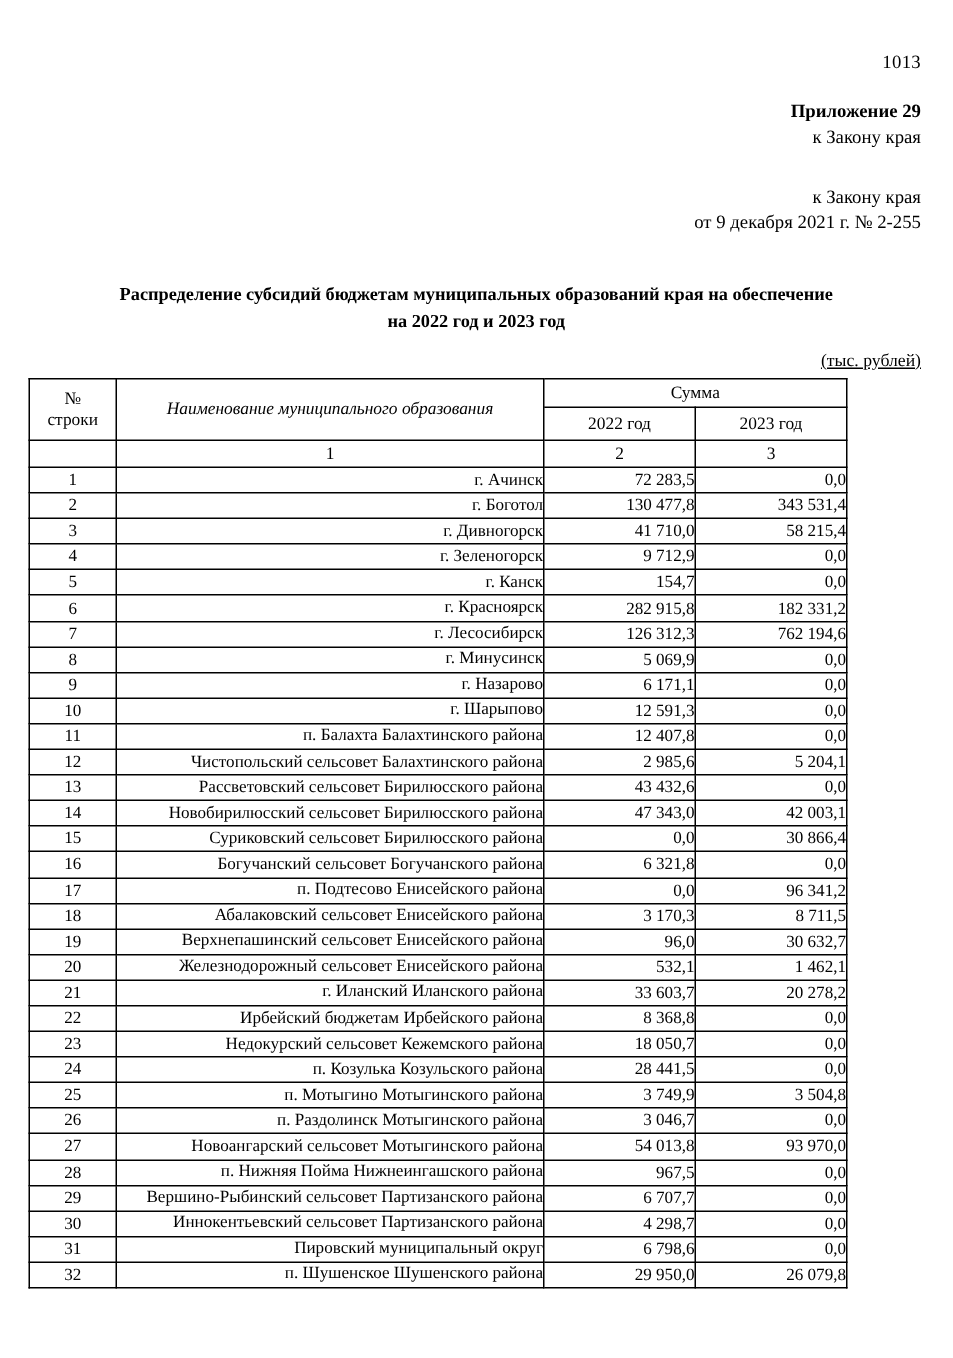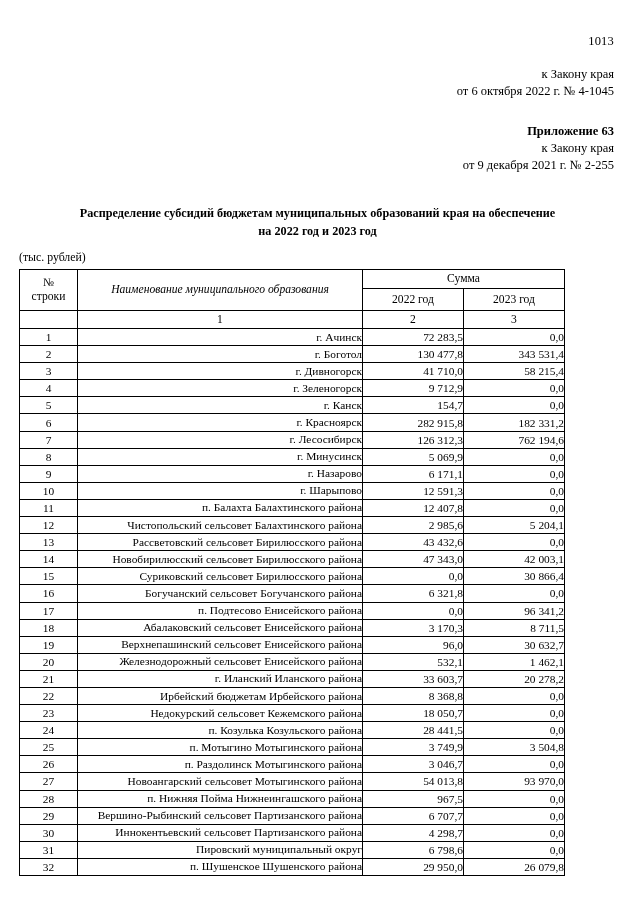--- a/index.html
+++ b/index.html
@@ -53,24 +53,25 @@
     font-weight: bold;
     font-size: 12.2px;
     line-height: 18px;
     margin-top: 30px;
     padding: 0 16px;
   }
   .doc-title .tline { display: block; }
 
   
   .units-note {
-    text-align: left;
+    text-align: right;
     font-size: 11.8px;
     margin-top: 10px;
     padding-right: 2px;
+    text-decoration: underline;
   }
 
   
   table.subsidy {
     border-collapse: collapse;
     width: 545px;
     margin-top: 4px;
     table-layout: fixed;
     font-size: 11.6px;
   }
@@ -120,26 +121,25 @@
   }
 </style>
 </head>
 <body>
 
 <div class="page">
 
   <div class="page-number">1013</div>
 
   <div class="appendix-block first">
+    <div class="appendix-title">Приложение 29</div>
     <div class="appendix-line">к Закону края</div>
-    <div class="appendix-line">от 6 октября 2022 г. № 4-1045</div>
   </div>
 
   <div class="appendix-block second">
-    <div class="appendix-title">Приложение 63</div>
     <div class="appendix-line">к Закону края</div>
     <div class="appendix-line">от 9 декабря 2021 г. № 2-255</div>
   </div>
 
   <div class="doc-title">
     <span class="tline">Распределение субсидий бюджетам муниципальных образований края на обеспечение</span>
     <span class="tline">на 2022 год и 2023 год</span>
   </div>
 
   <div class="units-note">(тыс. рублей)</div>

